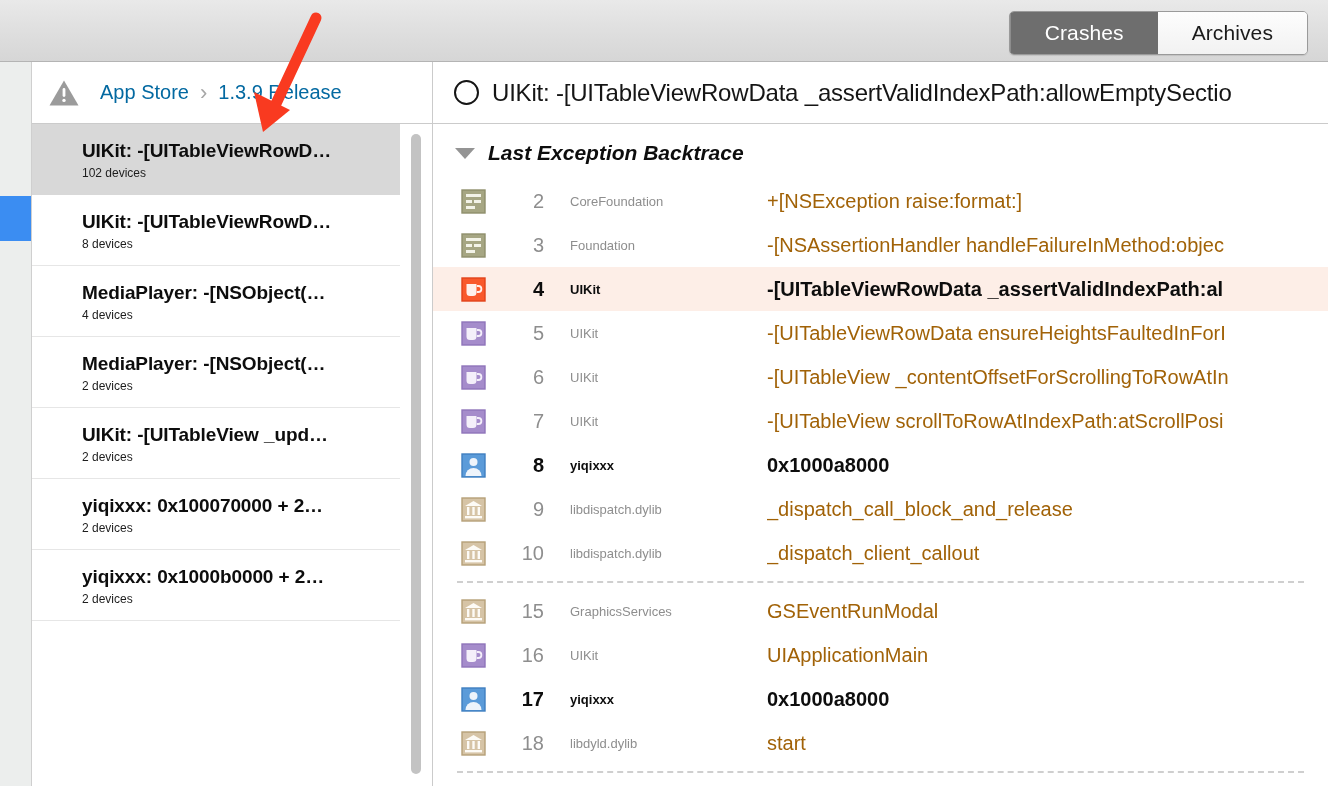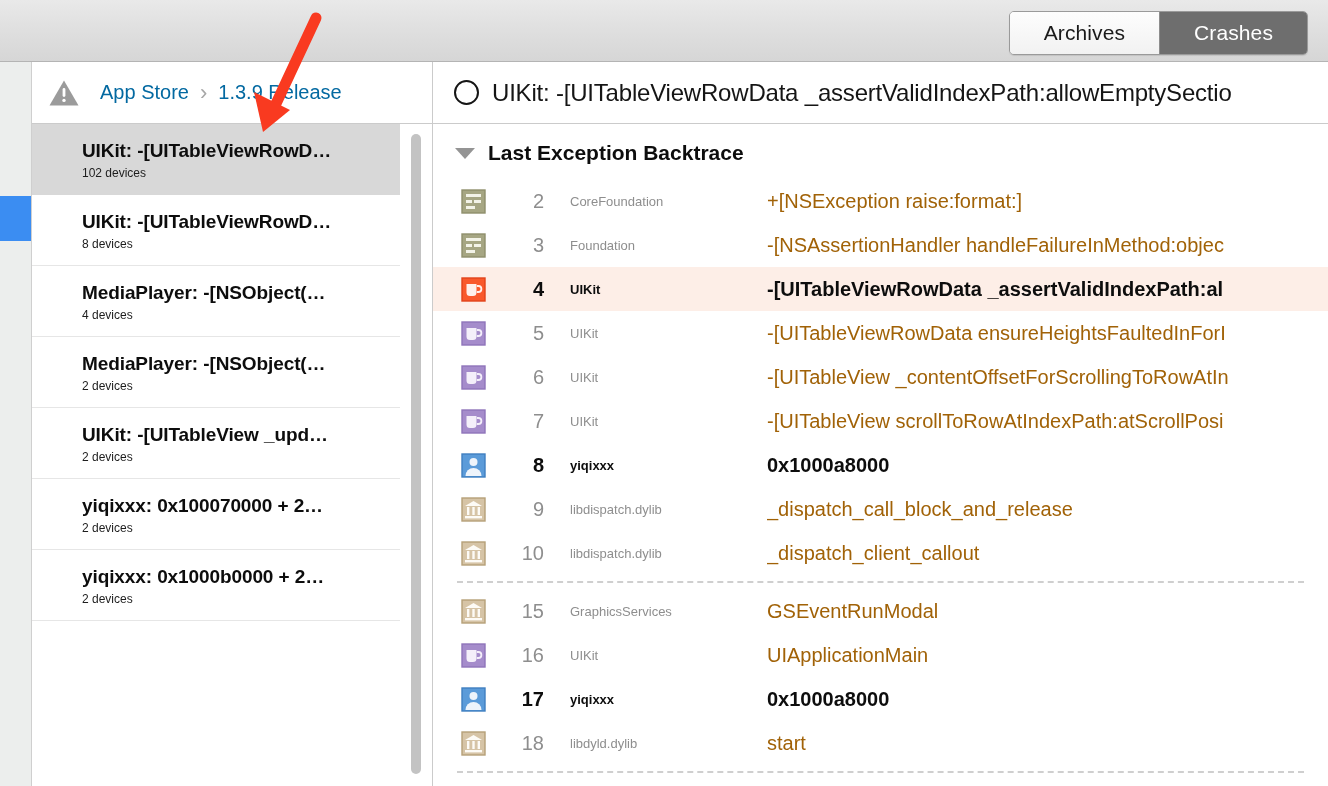--- a/index.html
+++ b/index.html
@@ -109,20 +109,21 @@
     letter-spacing: -0.2px;
   }
 
   .trace-pane {
     position: absolute; left: 433px; top: 124px; width: 895px; height: 662px;
     background: #ffffff; overflow: hidden;
   }
   .section-head {
     display: flex; align-items: center;
     padding: 17px 0 14px 22px;
+    font-style: italic;
   }
   .disclosure {
     width: 0; height: 0;
     border-left: 10px solid transparent; border-right: 10px solid transparent;
     border-top: 11px solid #949494;
     margin-right: 13px; cursor: default;
   }
   .section-title { font-size: 21px; font-weight: bold; color: #0d0d0d; }
 
   .trace-row {
@@ -162,22 +163,22 @@
     pointer-events: none;
   }
 </style>
 </head>
 <body>
 
 <div id="app">
 
   <div class="toolbar">
     <div class="segmented">
+      <div class="seg active">Crashes</div>
       <div class="seg inactive">Archives</div>
-      <div class="seg active">Crashes</div>
     </div>
   </div>
 
   <div class="left-gutter">
     <div class="sel-stripe"></div>
   </div>
 
   <div class="crumb-bar">
     <svg class="warn-icon" viewBox="0 0 32 30">
       <path d="M16 2.5 L30.5 27.5 L1.5 27.5 Z" fill="#9b9b9b"></path>

